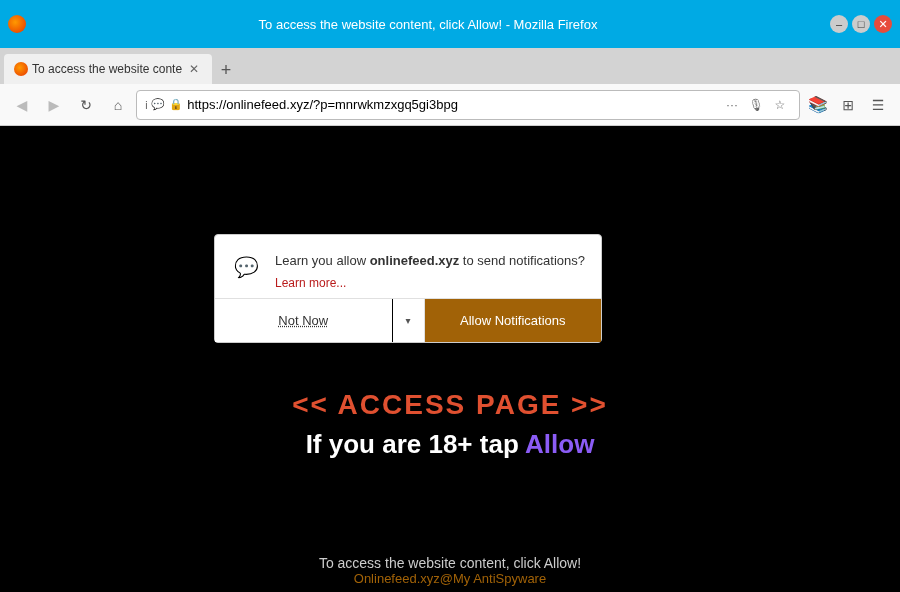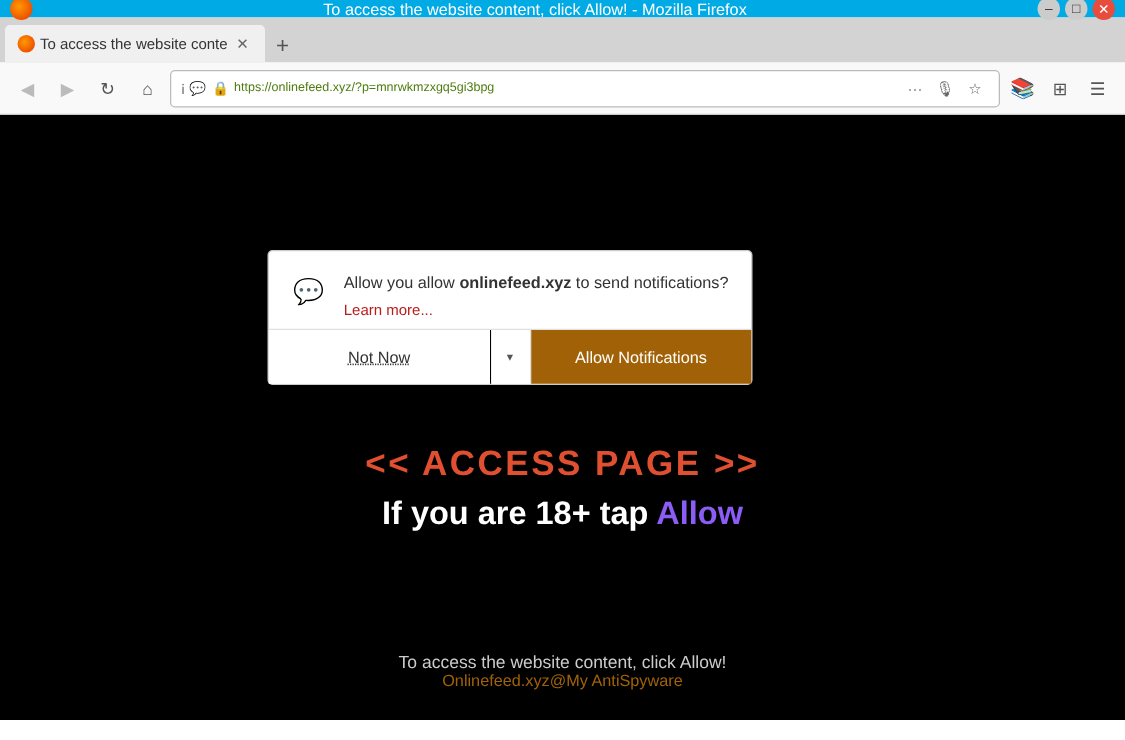--- a/index.html
+++ b/index.html
@@ -1,20 +1,20 @@
 <!DOCTYPE html>
 <html><head>
   <meta charset="utf-8">
   <style>
     * { margin: 0; padding: 0; box-sizing: border-box; }
     body { width: 900px; height: 592px; overflow: hidden; font-family: Arial, sans-serif; }
 
     
     .title-bar {
-      height: 14px;
+      height: 48px;
       background: #00aae4;
       display: flex;
       align-items: center;
       justify-content: space-between;
       padding: 0 8px;
       user-select: none;
     }
     .title-bar-text {
       color: white;
       font-size: 13px;
@@ -140,22 +140,22 @@
       align-items: center;
       padding: 0 8px;
       gap: 4px;
     }
     .address-icon {
       font-size: 11px;
       color: #666;
     }
     .address-text {
       flex: 1;
-      font-size: 10px;
-      color: #4d7c0f;
+      font-size: 13px;
+      color: #000000;
       overflow: hidden;
       text-overflow: ellipsis;
       white-space: nowrap;
     }
     .address-actions {
       display: flex;
       gap: 2px;
     }
     .addr-btn {
       width: 22px;
@@ -375,21 +375,21 @@
   </div>
 </div>
 
 <div style="position:relative; width:900px; height: calc(592px - 108px);">
 
   <div class="notification-popup">
     <div class="popup-body">
       <div class="popup-icon">💬</div>
       <div class="popup-text">
         <span class="popup-message">
-          <span>Allow you allow </span><span class="domain">onlinefeed.xyz</span><span> to send notifications?</span>
+          <span>Learn you allow </span><span class="domain">onlinefeed.xyz</span><span> to send notifications?</span>
         </span>
         <a class="popup-learn-more">Learn more...</a>
       </div>
     </div>
     <div class="popup-buttons">
       <button class="btn-not-now">
         <span class="btn-not-now-text">Not Now</span>
       </button>
       <button class="btn-dropdown">▾</button>
       <button class="btn-allow">Allow Notifications</button>

